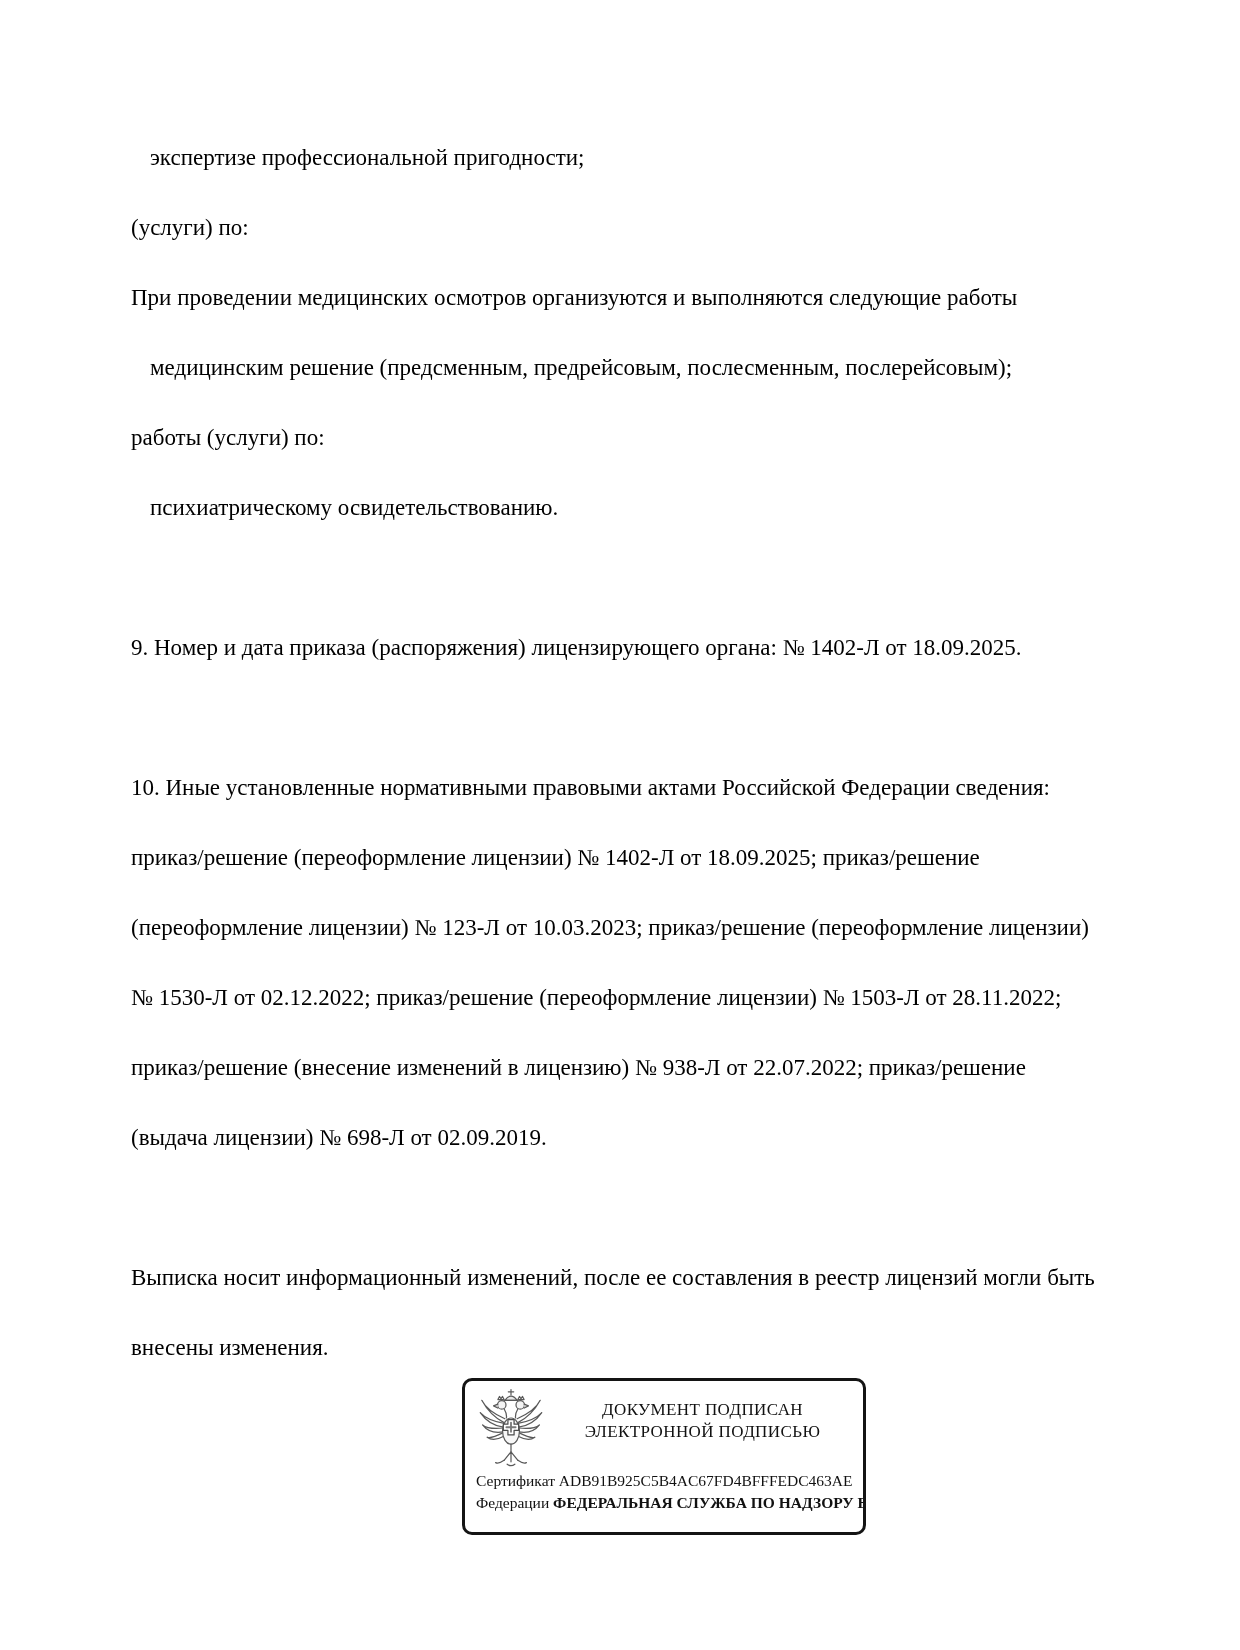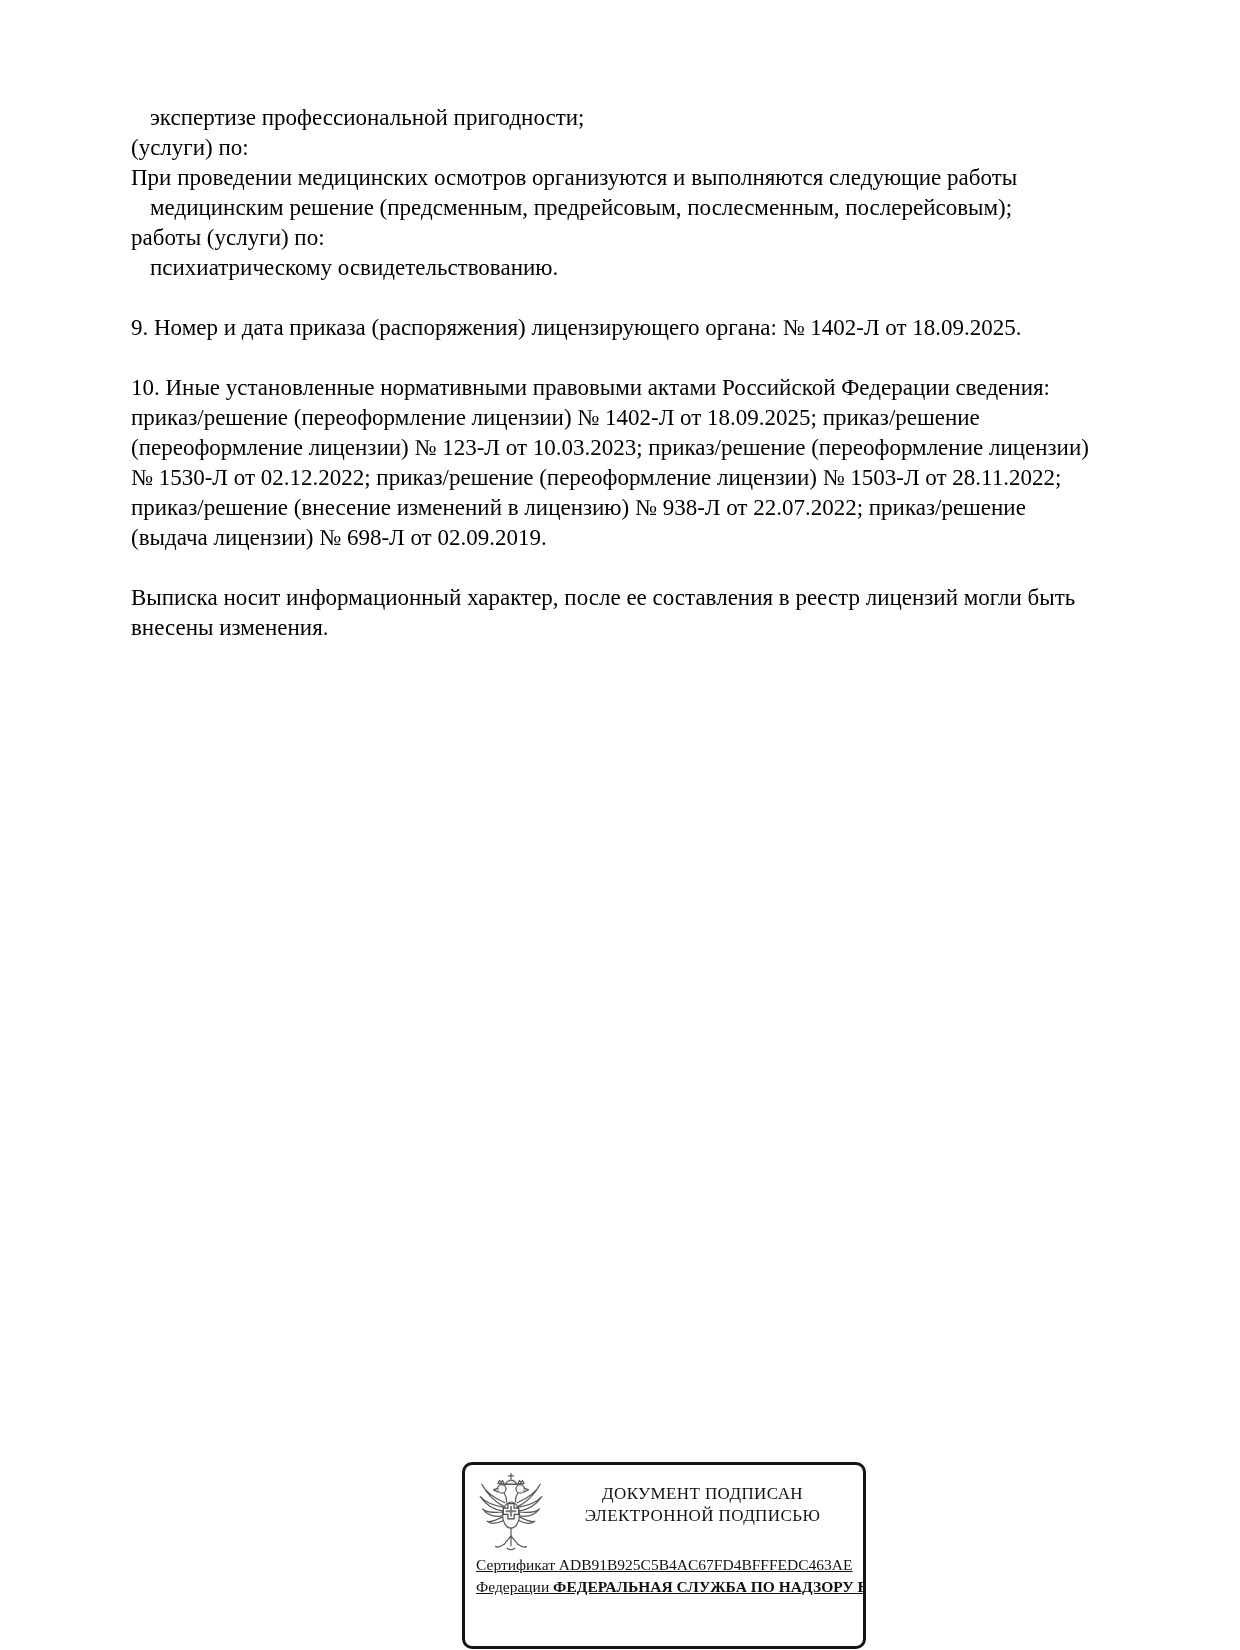--- a/index.html
+++ b/index.html
@@ -22,35 +22,36 @@
     left: 131px;
     top: 103px;
     width: 1060px;
     font-size: 23px;
     line-height: 30px;
     color: #000000;
   }
   .line {
     white-space: nowrap;
     height: 30px;
+    margin-top: 40px;
   }
   .line.indent {
     padding-left: 19px;
   }
   .line.blank {
     height: 30px;
   }
 
   
   .stamp {
     position: absolute;
     left: 462px;
-    top: 1462px;
+    top: 1378px;
     width: 404px;
-    height: 187px;
+    height: 157px;
     box-sizing: border-box;
     border: 3px solid #141414;
     border-radius: 10px;
     background: #ffffff;
     overflow: hidden;
   }
   .stamp-header {
     display: flex;
     align-items: flex-start;
     padding: 7px 4px 0 11px;
@@ -70,21 +71,20 @@
     color: #111111;
   }
   .stamp-info {
     padding: 2px 0 0 11px;
     font-size: 15.5px;
     line-height: 22px;
     color: #111111;
   }
   .stamp-line {
     white-space: nowrap;
-    text-decoration: underline;
   }
   .bold {
     font-weight: bold;
   }
 </style>
 </head>
 <body>
 
 <div class="page">
 
@@ -98,21 +98,21 @@
       <div class="line blank">&nbsp;</div>
       <div class="line">9. Номер и дата приказа (распоряжения) лицензирующего органа: № 1402-Л от 18.09.2025.</div>
       <div class="line blank">&nbsp;</div>
       <div class="line">10. Иные установленные нормативными правовыми актами Российской Федерации сведения:</div>
       <div class="line">приказ/решение (переоформление лицензии) № 1402-Л от 18.09.2025; приказ/решение</div>
       <div class="line">(переоформление лицензии) № 123-Л от 10.03.2023; приказ/решение (переоформление лицензии)</div>
       <div class="line">№ 1530-Л от 02.12.2022; приказ/решение (переоформление лицензии) № 1503-Л от 28.11.2022;</div>
       <div class="line">приказ/решение (внесение изменений в лицензию) № 938-Л от 22.07.2022; приказ/решение</div>
       <div class="line">(выдача лицензии) № 698-Л от 02.09.2019.</div>
       <div class="line blank">&nbsp;</div>
-      <div class="line">Выписка носит информационный характер, после ее составления в реестр лицензий могли быть</div>
+      <div class="line">Выписка носит информационный изменений, после ее составления в реестр лицензий могли быть</div>
       <div class="line">внесены изменения.</div>
     </div>
 
   <div class="stamp">
     <div class="stamp-header">
       <div class="emblem">
         <svg viewBox="0 0 90 104" width="70" height="80" xmlns="http://www.w3.org/2000/svg" fill="none" stroke="#5a5a5a" stroke-width="1.6" stroke-linecap="round" stroke-linejoin="round">
 
           <path d="M45 2 v7 M41.5 5 h7"></path>
           <path d="M37 16 q8 -11 16 0 z" fill="#e9e9e9"></path>

